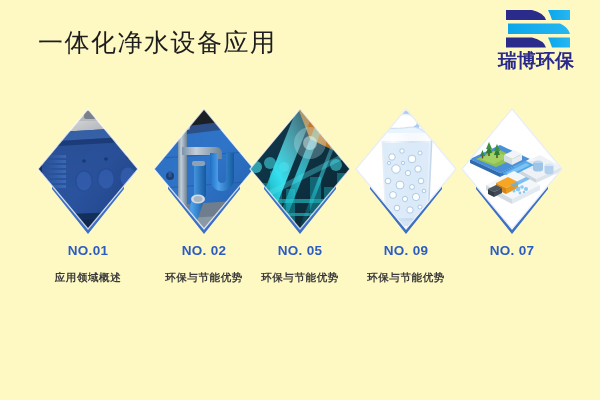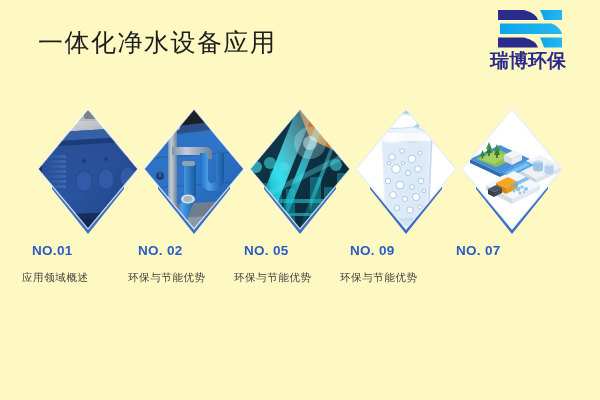--- a/index.html
+++ b/index.html
@@ -15,43 +15,43 @@
   
   .title{
     position:absolute;left:38px;top:27px;
     font-size:25px;line-height:1.25;
     color:#1d1d1f;letter-spacing:1.5px;
     font-weight:400;
     white-space:nowrap;
   }
 
   
-  .logo{position:absolute;right:16px;top:9px;width:112px;height:72px;}
+  .logo{position:absolute;right:8px;top:9px;width:112px;height:72px;}
   .logo-mark{position:relative;width:80px;height:40px;margin:0 auto 2px auto;}
   .logo-mark svg{display:block;width:80px;height:40px;}
   .logo-text{
     text-align:center;font-size:19px;font-weight:bold;
     color:#2a2a8c;letter-spacing:0px;line-height:1;
     white-space:nowrap;
   }
 
   
   .cards{position:absolute;left:0;top:103px;width:600px;height:200px;}
   .card{position:absolute;top:0;width:112px;height:200px;}
   .card-visual{position:absolute;left:0;top:0;width:112px;height:142px;}
   .card-visual svg{position:absolute;left:0;top:0;width:112px;height:142px;overflow:visible;}
 
   .card-no{
     position:absolute;left:0;top:140px;width:112px;
-    text-align:left;font-size:13.5px;font-weight:bold;
+    text-align:center;font-size:13.5px;font-weight:bold;
     color:#2b5cc4;letter-spacing:.3px;white-space:nowrap;
   }
   .card-label{
     position:absolute;left:-10px;top:168px;width:132px;
-    text-align:left;font-size:10.5px;font-weight:400;
+    text-align:center;font-size:10.5px;font-weight:700;
     color:#3b3b3b;letter-spacing:.6px;white-space:nowrap;
   }
 </style>
 </head>
 <body>
 
 <div class="slide">
 
   <div class="title">一体化净水设备应用</div>
 
@@ -154,21 +154,21 @@
 
             <rect x="0" y="0" width="112" height="142" fill="url(#sh1)"></rect>
           </g>
           <path d="M56,6 L106,66 L56,126 L6,66 Z" fill="none" stroke="#ffffff" stroke-width="1.2" opacity=".75"></path>
         </svg>
       </div>
       <div class="card-no">NO.01</div>
       <div class="card-label">应用领域概述</div>
     </div>
 
-    <div class="card" style="left:138px;">
+    <div class="card" style="left:148px;">
       <div class="card-visual">
         <svg viewBox="0 0 112 142" xmlns="http://www.w3.org/2000/svg">
           <defs>
             <clipPath id="d2">
                 <path d="M56,6 L106,66 L56,126 L6,66 Z"></path>
               </clipPath>
             <linearGradient id="wall2" x1="0" y1="0" x2="1" y2="1">
               <stop offset="0" stop-color="#2f6fc0"></stop>
               <stop offset=".5" stop-color="#2e74c8"></stop>
               <stop offset="1" stop-color="#1f57a3"></stop>

